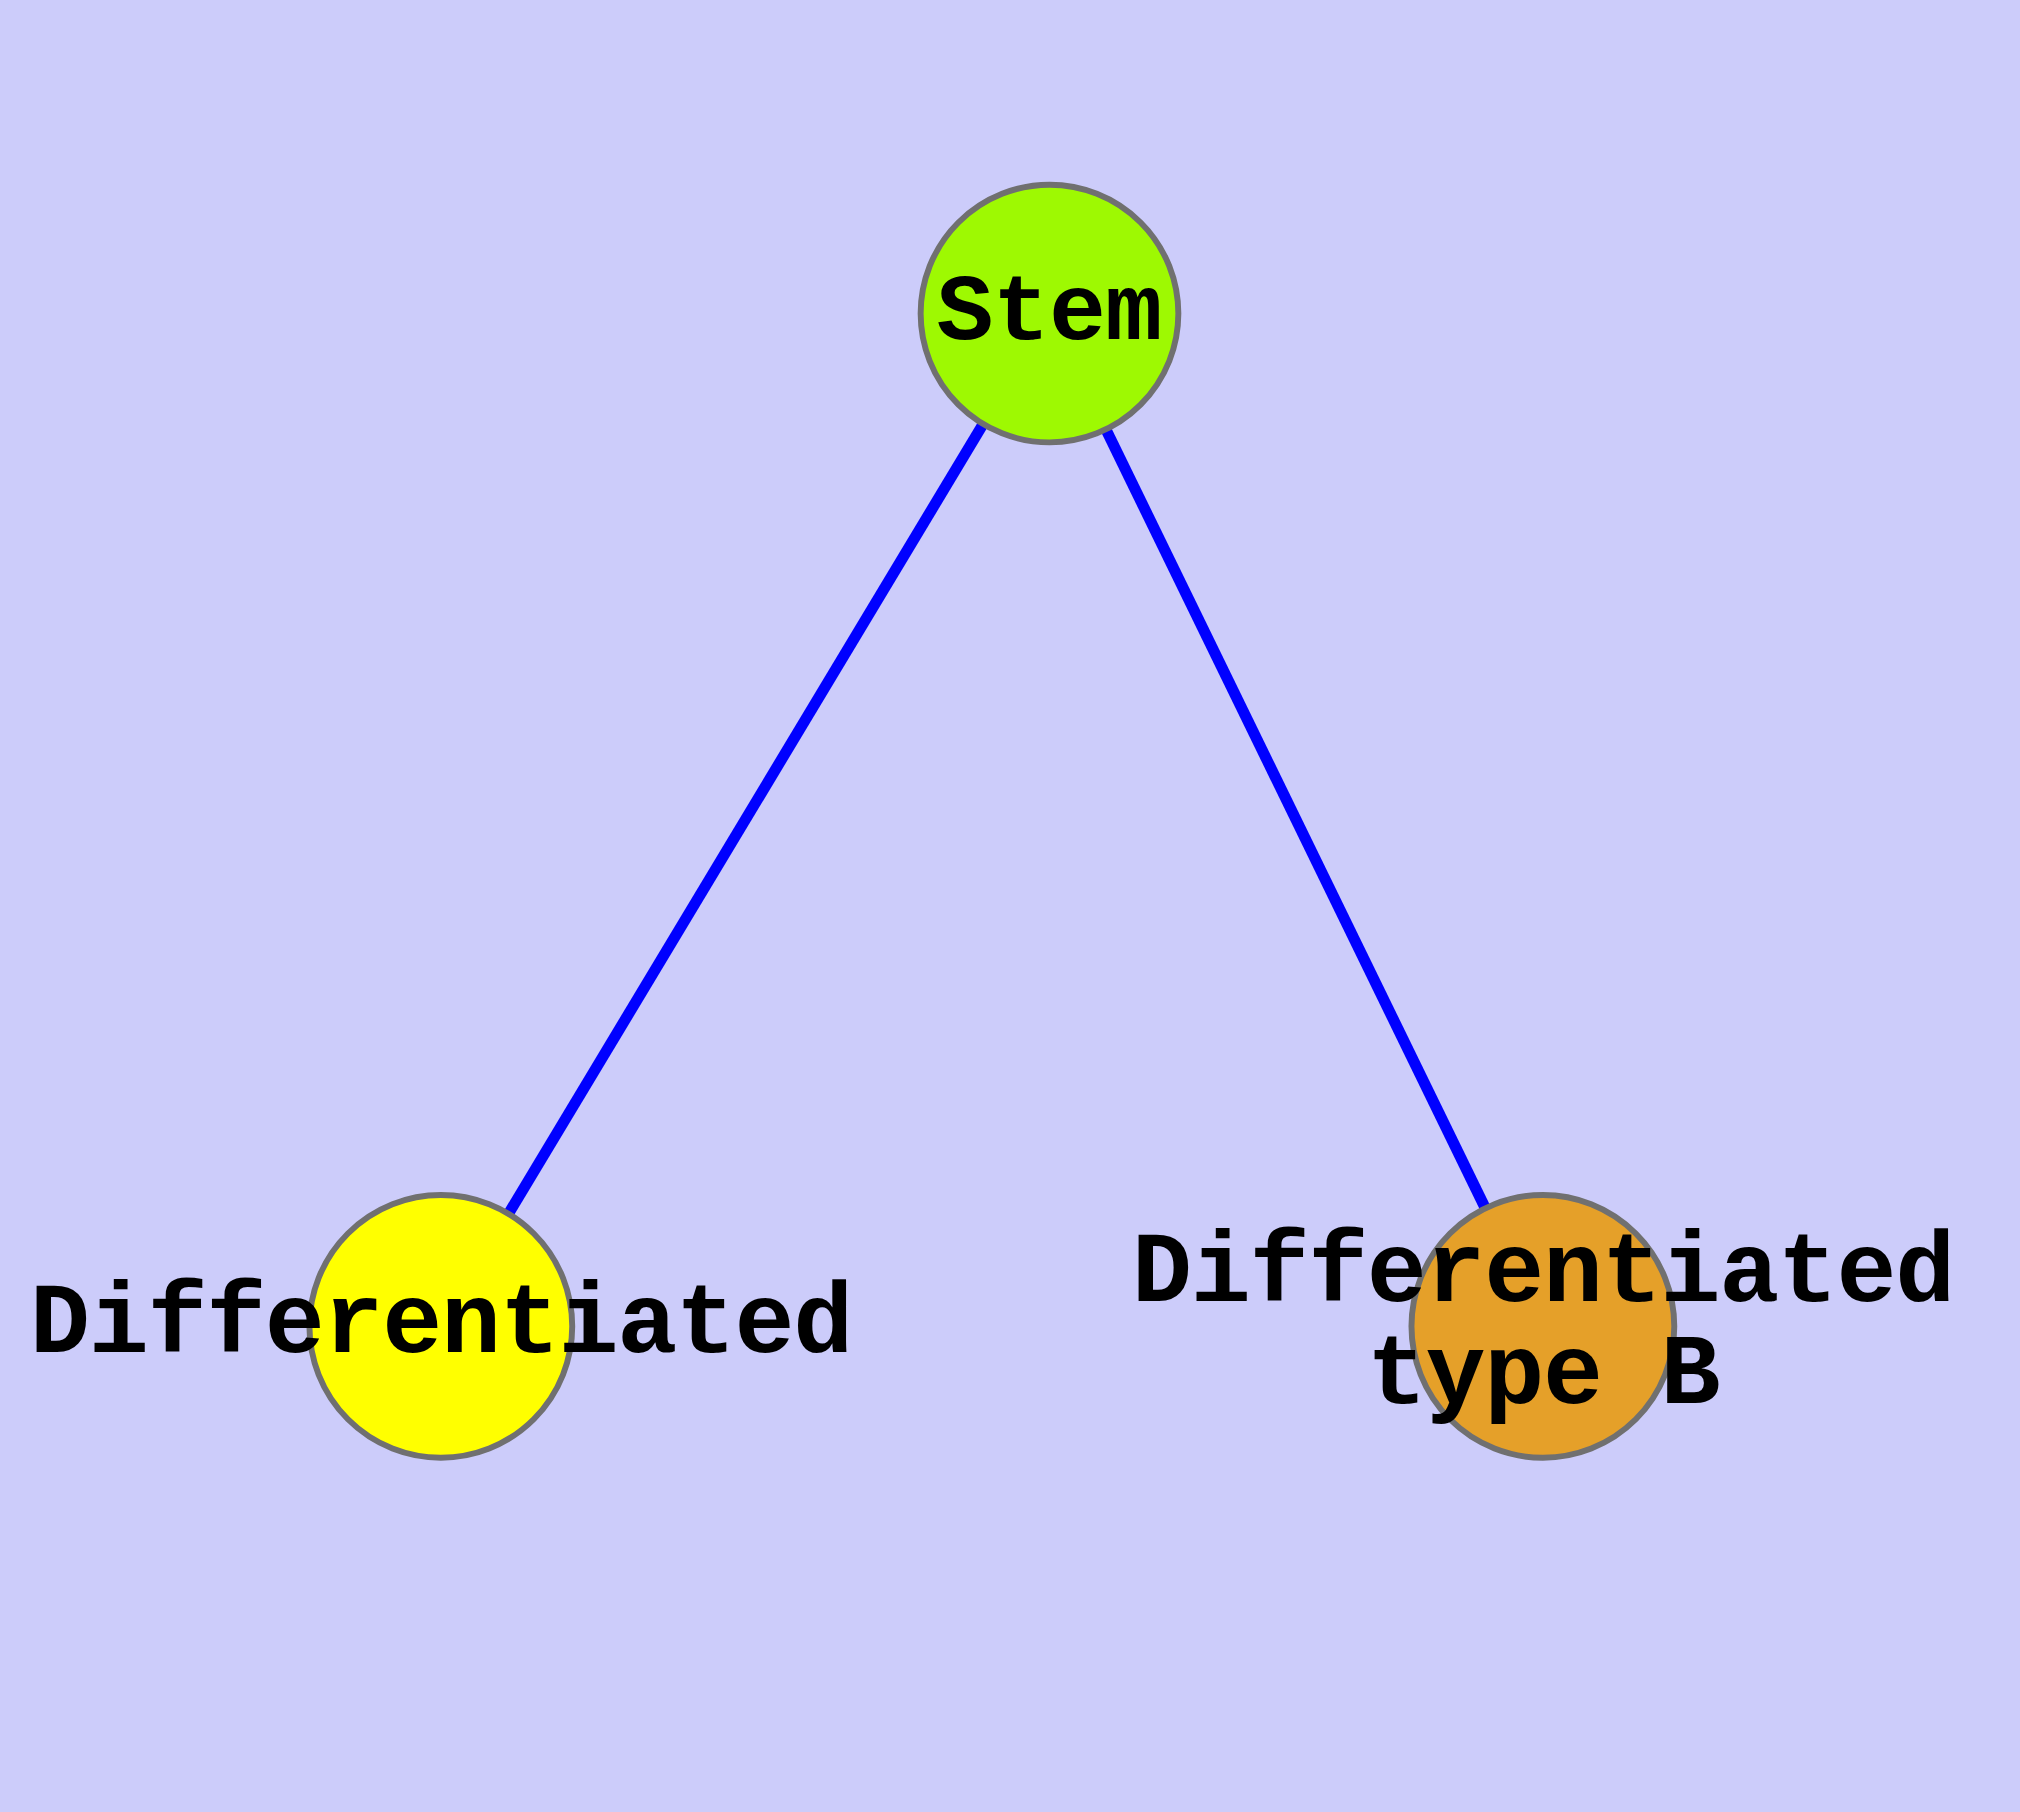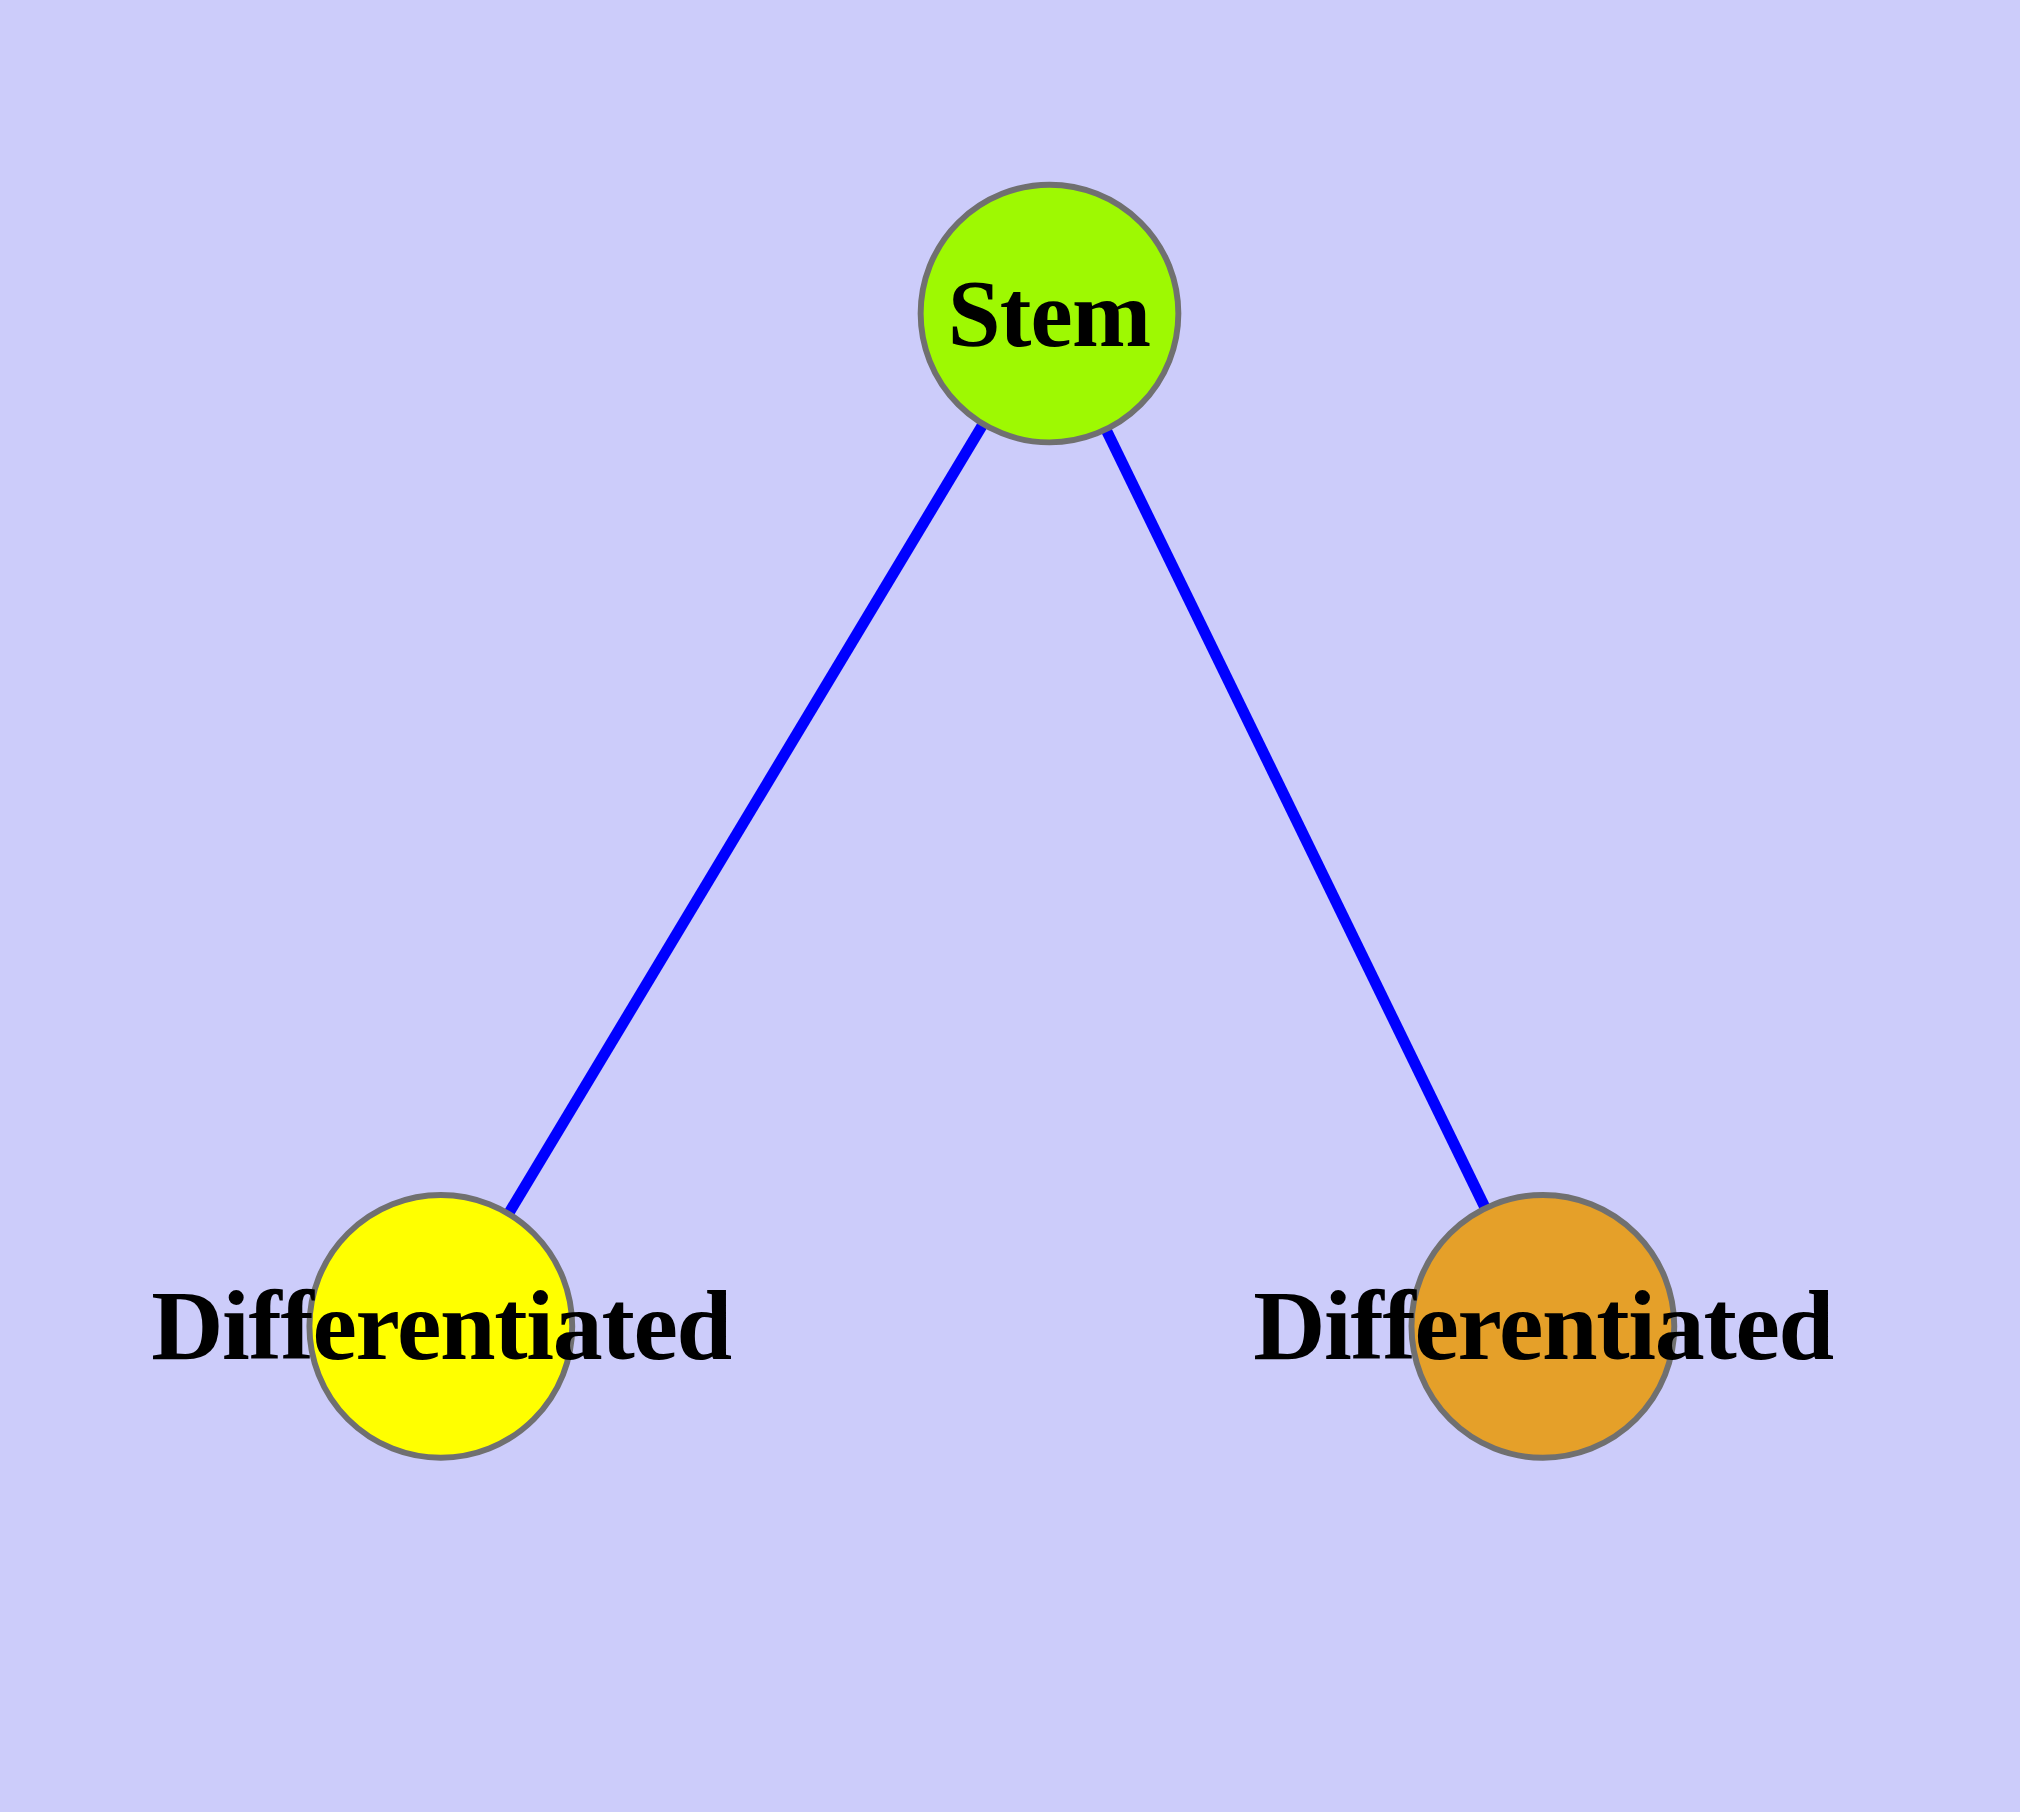--- a/index.html
+++ b/index.html
@@ -7,21 +7,21 @@
     margin: 0;
     padding: 0;
     background: #ccccfa;
   }
   #stage {
     position: relative;
     width: 2021px;
     height: 1812px;
     background: #ccccfa;
     overflow: hidden;
-    font-family: Liberation Serif, serif;
+    font-family: Liberation Mono, monospace;
   }
   #graph-svg {
     position: absolute;
     left: 0;
     top: 0;
     width: 2021px;
     height: 1812px;
   }
   .node-label {
     position: absolute;
@@ -59,17 +59,17 @@
     <g id="node-layer">
         <circle cx="1238" cy="370" r="152" fill="#9ef902" stroke="#707070" stroke-width="7"></circle>
         <circle cx="520" cy="1565" r="155" fill="#ffff00" stroke="#707070" stroke-width="7"></circle>
         <circle cx="1820" cy="1565" r="155" fill="#e5a029" stroke="#707070" stroke-width="7"></circle>
       </g>
   </svg>
 
   <div id="label-layer">
       <div class="node-label label-stem" style="left: 1049px; top: 314px;"><span>Stem</span></div>
       <div class="node-label label-diff two-line" style="left: 441px; top: 1326px;"><span>Differentiated</span><br></div>
-      <div class="node-label label-diff two-line" style="left: 1543px; top: 1326px;"><span>Differentiated</span><br></div>
+      <div class="node-label label-diff two-line" style="left: 1543px; top: 1326px;"><span>Differentiated</span><br><span>type B</span></div>
     </div>
 
 </div>
 
 
 </body></html>

